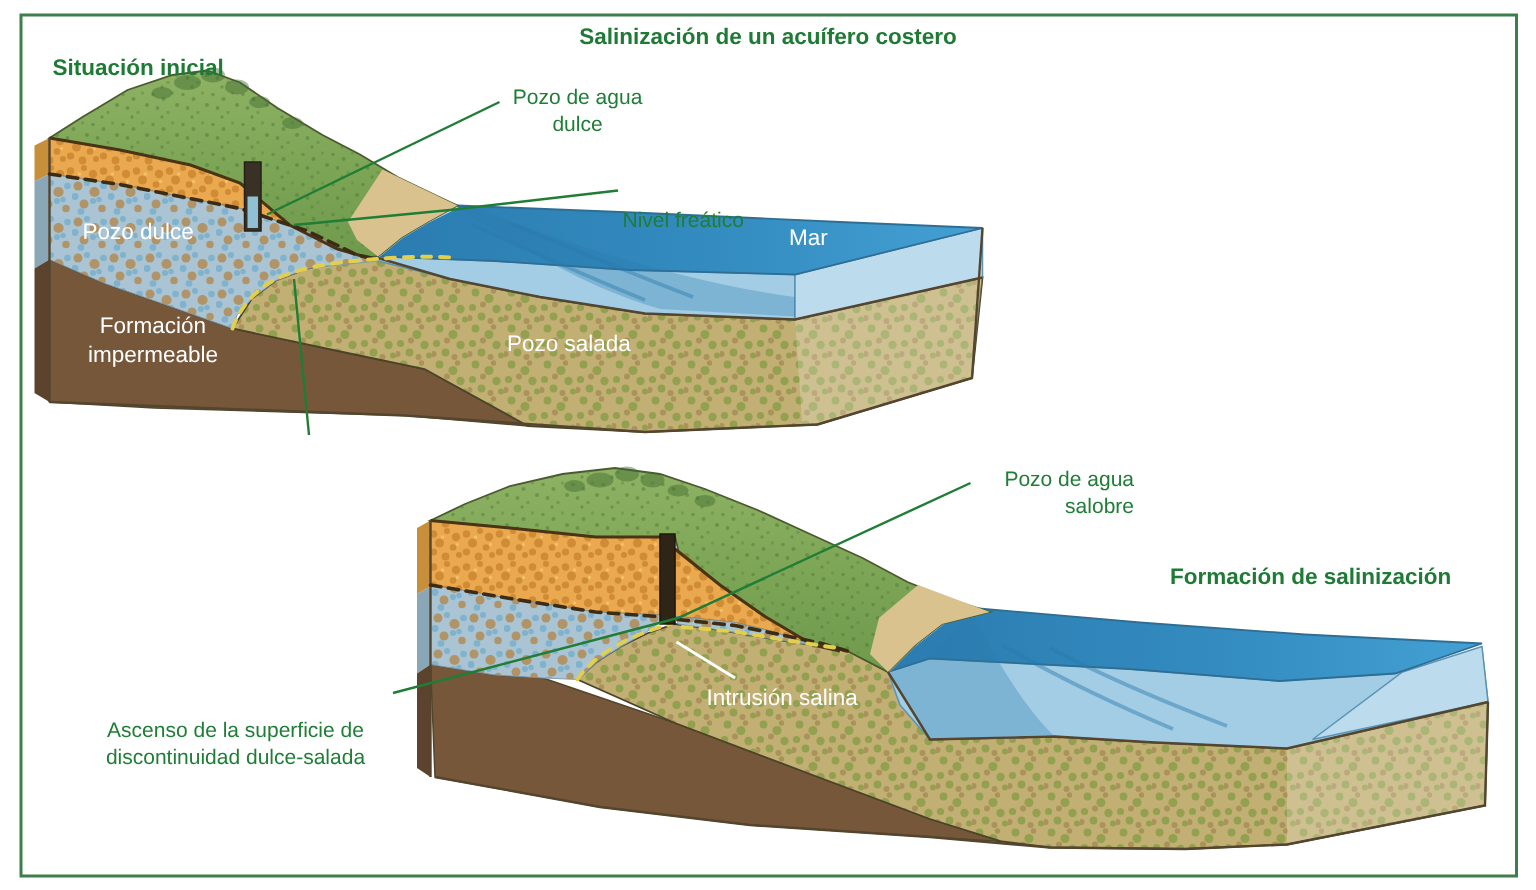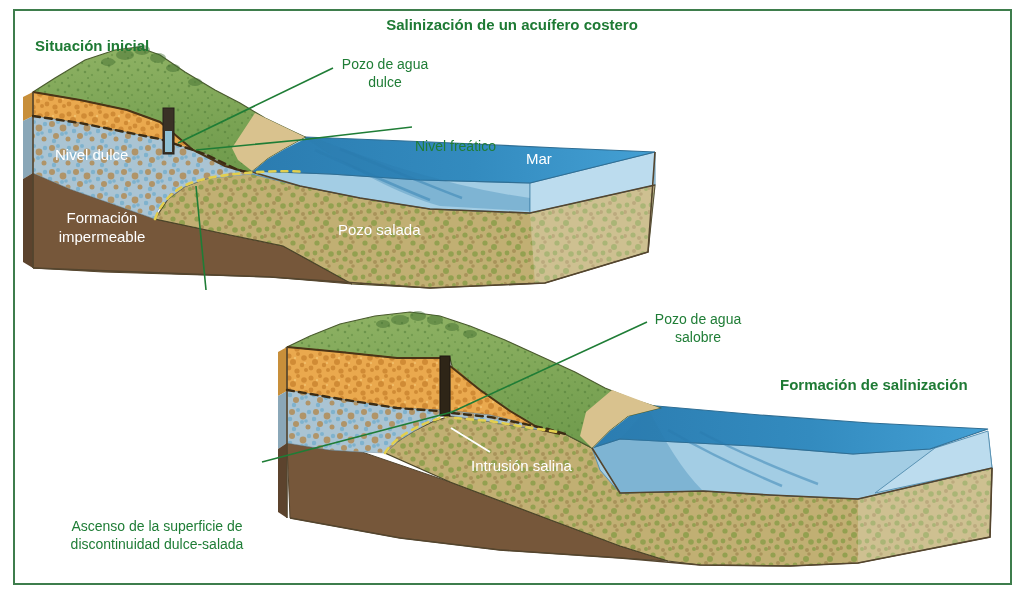--- a/index.html
+++ b/index.html
@@ -210,24 +210,24 @@
       <path class="leader" d="M647,322 L452,412 L262,462"></path>
       <path class="leader-white" d="M451,428 L490,452"></path>
     </g>
   </svg>
 
   <div class="title">Salinización de un acuífero costero</div>
 
   <div class="lbl heading" style="left:35px;top:37px;">Situación inicial</div>
   <div class="lbl green center" style="left:328px;top:56px;width:114px;">Pozo de agua dulce</div>
   <div class="lbl green" style="left:415px;top:117px;margin-top:21px;">Nivel freático</div>
-  <div class="lbl white" style="left:55px;top:146px;">Nivel dulce</div>
+  <div class="lbl white" style="left:55px;top:146px;">Pozo dulce</div>
   <div class="lbl white" style="left:526px;top:150px;">Mar</div>
   <div class="lbl white center" style="left:42px;top:209px;width:120px;">Formación impermeable</div>
   <div class="lbl white" style="left:338px;top:221px;">Pozo salada</div>
 
-  <div class="lbl green center" style="left:640px;top:311px;width:116px;">Pozo de agua salobre</div>
+  <div class="lbl green center" style="left:640px;top:311px;width:116px;text-align:right;">Pozo de agua salobre</div>
   <div class="lbl heading" style="left:780px;top:376px;">Formación de salinización</div>
   <div class="lbl white" style="left:471px;top:457px;">Intrusión salina</div>
-  <div class="lbl green center" style="left:50px;top:478px;width:214px;margin-top:40px;">Ascenso de la superficie de discontinuidad dulce-salada</div>
+  <div class="lbl green center" style="left:50px;top:478px;width:214px;">Ascenso de la superficie de discontinuidad dulce-salada</div>
 
   <div id="frame"></div>
 </div>
 
 </body></html>

